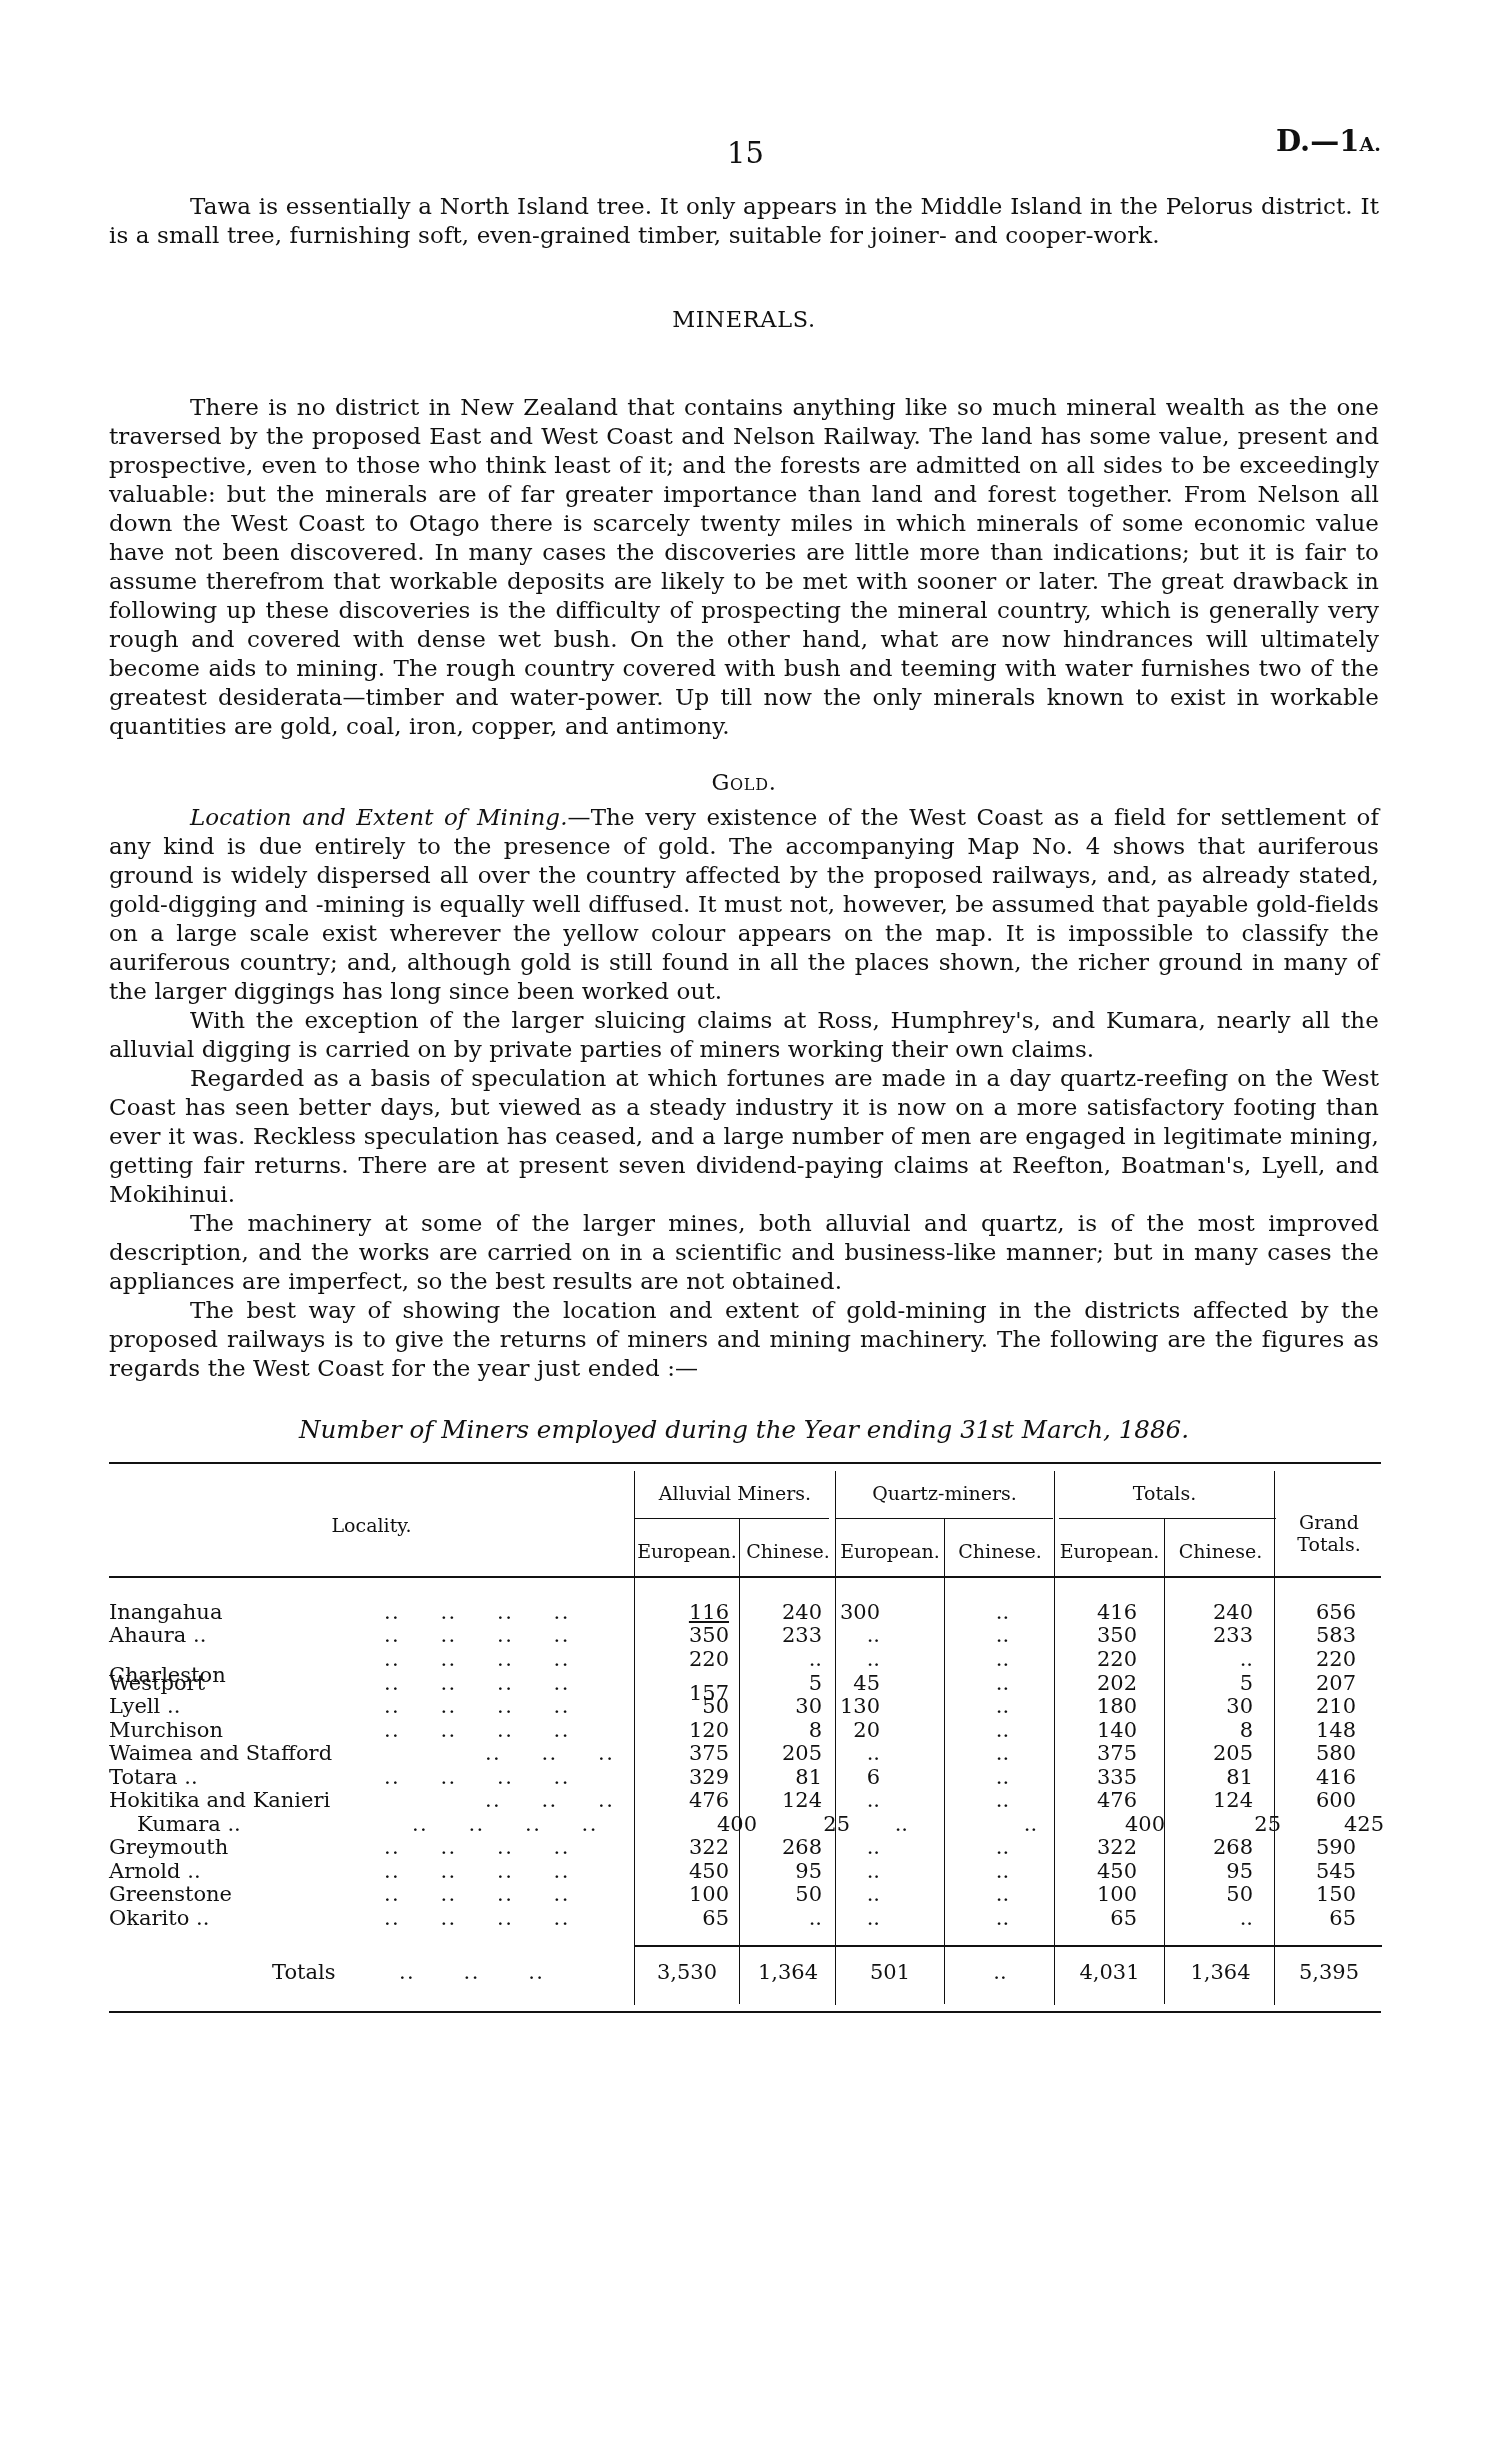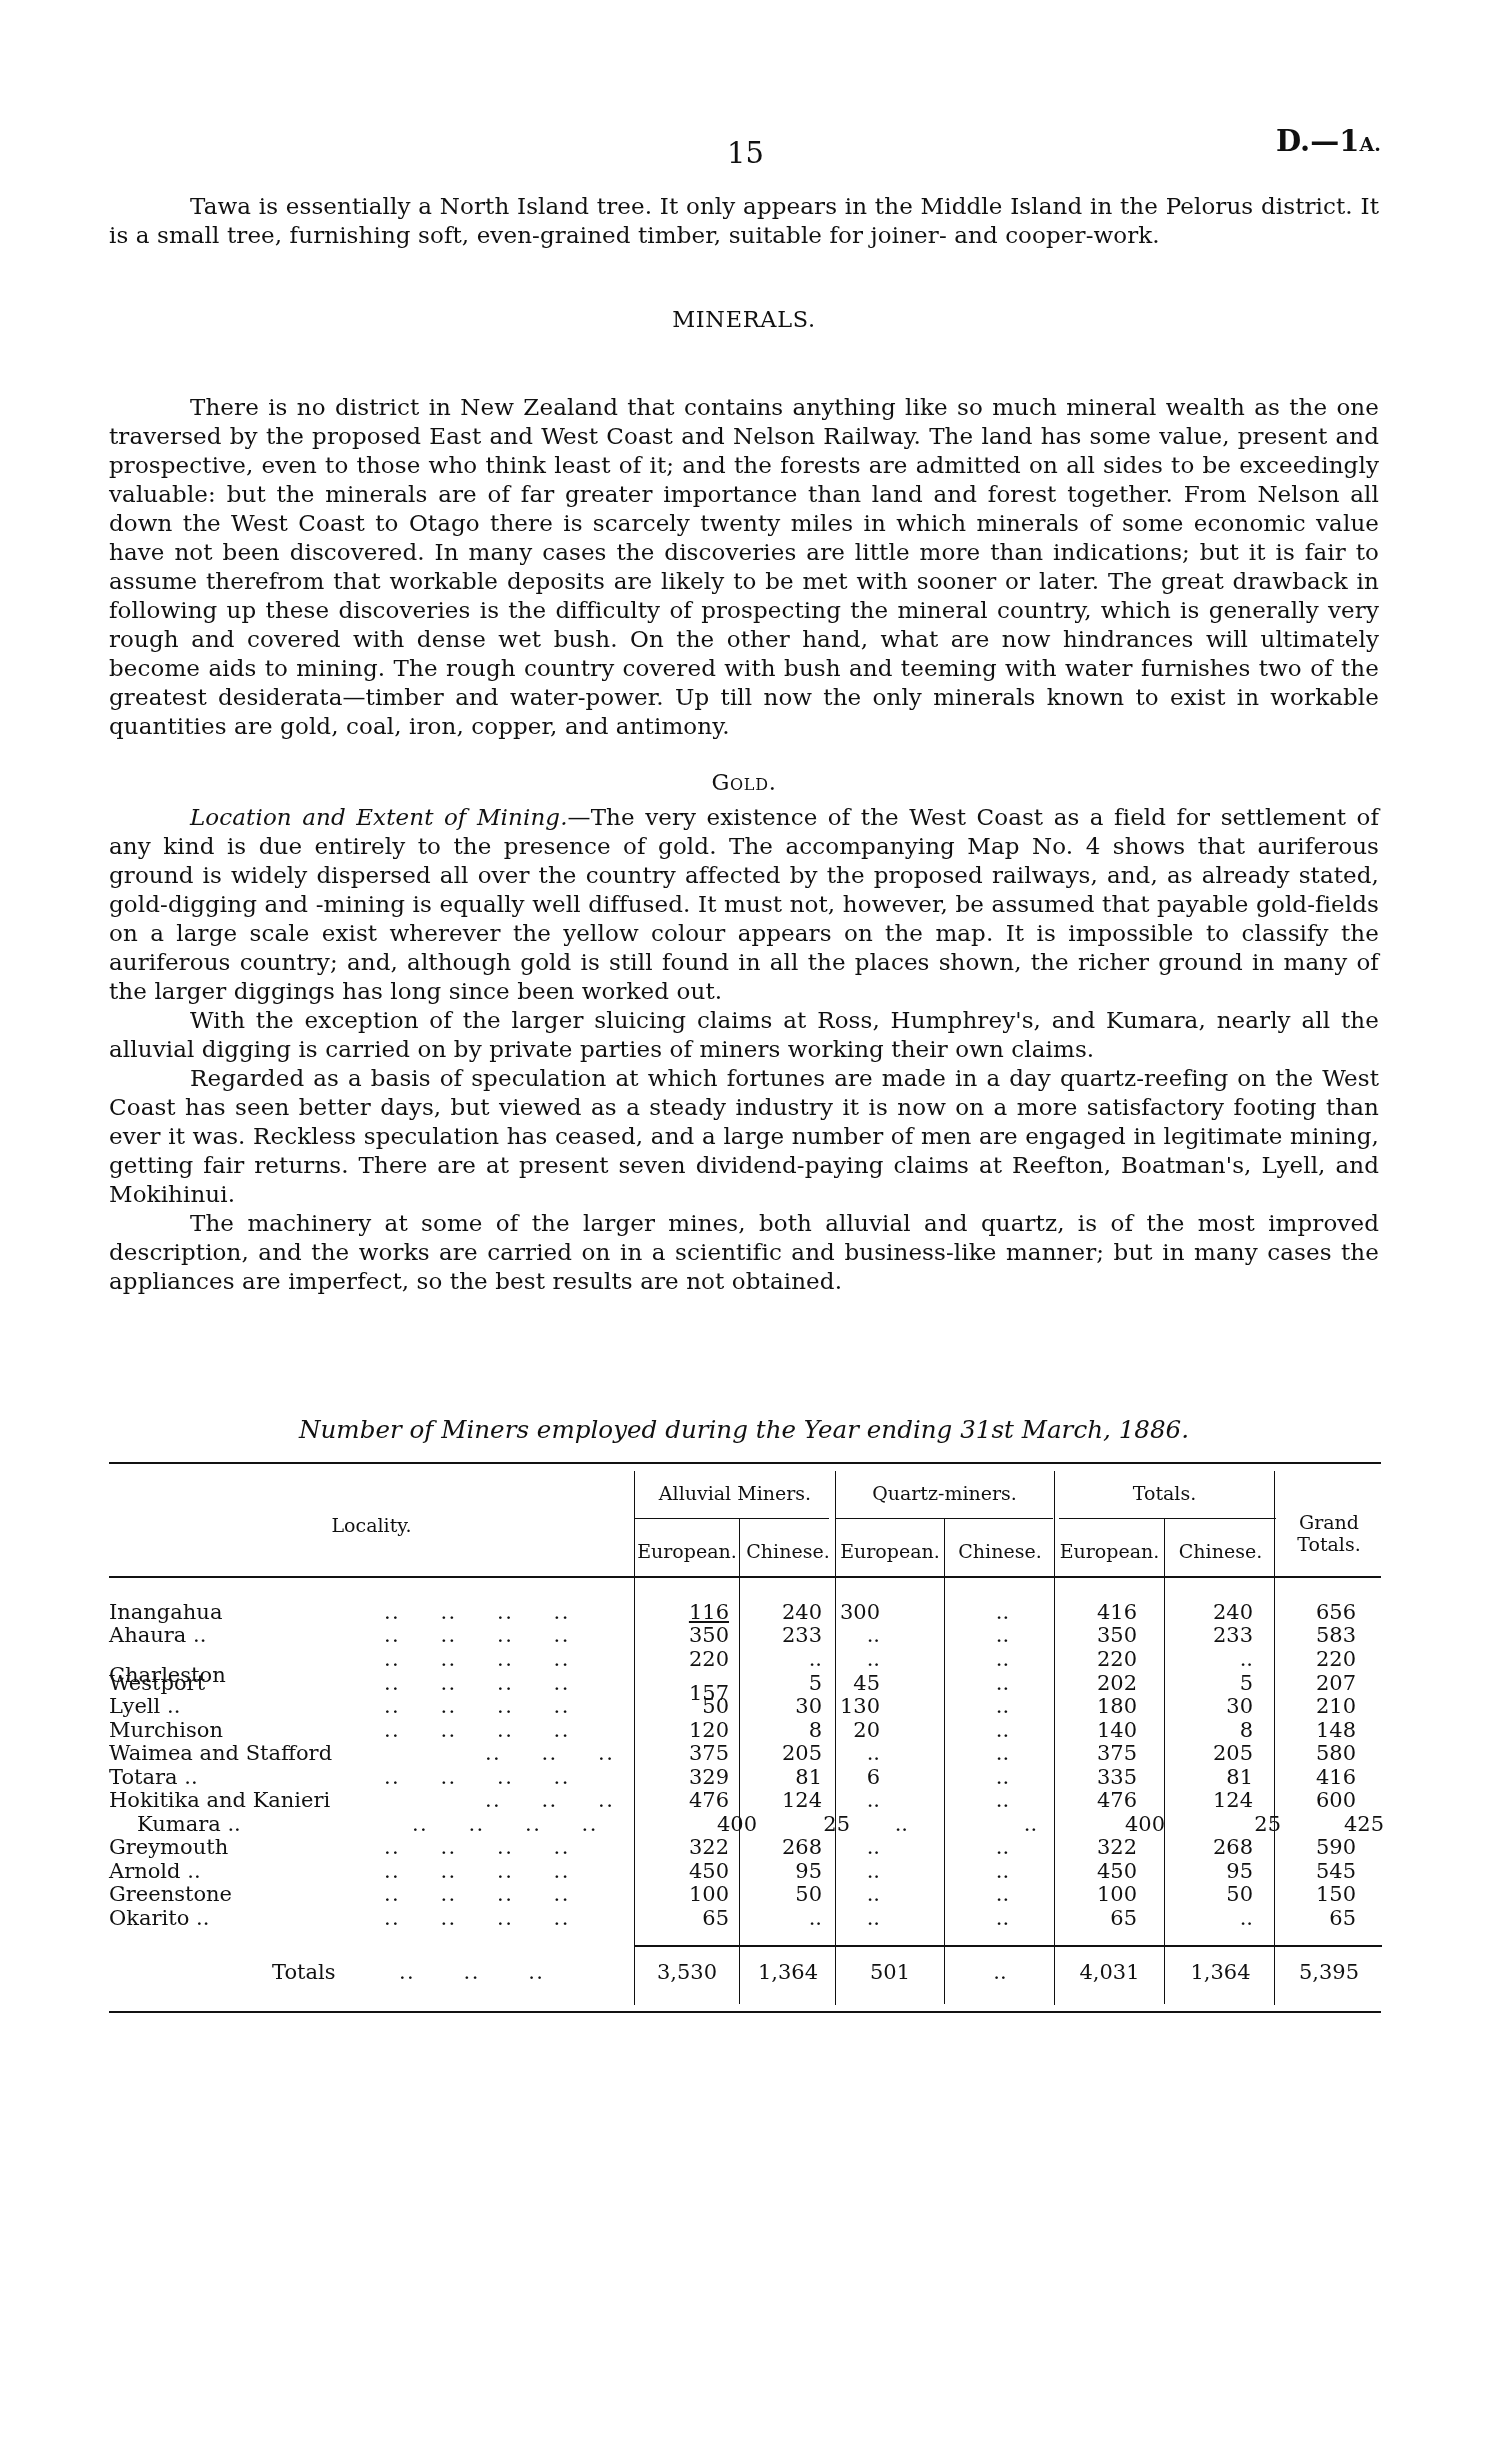--- a/index.html
+++ b/index.html
@@ -41,20 +41,21 @@
   <p>There is no district in New Zealand that contains anything like so much mineral wealth as the one traversed by the proposed East and West Coast and Nelson Railway. The land has some value, present and prospective, even to those who think least of it; and the forests are admitted on all sides to be exceedingly valuable: but the minerals are of far greater importance than land and forest together. From Nelson all down the West Coast to Otago there is scarcely twenty miles in which minerals of some economic value have not been discovered. In many cases the discoveries are little more than indications; but it is fair to assume therefrom that workable deposits are likely to be met with sooner or later. The great drawback in following up these discoveries is the difficulty of prospecting the mineral country, which is generally very rough and covered with dense wet bush. On the other hand, what are now hindrances will ultimately become aids to mining. The rough country covered with bush and teeming with water furnishes two of the greatest desiderata—timber and water-power. Up till now the only minerals known to exist in workable quantities are gold, coal, iron, copper, and antimony.</p>
 </div>
 
 <div class="heading sc" style="top:769px;">Gold.</div>
 
 <div class="block" style="top:803px;">
   <p><em>Location and Extent of Mining.</em><span>—The very existence of the West Coast as a field for settlement of any kind is due entirely to the presence of gold. The accompanying Map No. 4 shows that auriferous ground is widely dispersed all over the country affected by the proposed railways, and, as already stated, gold-digging and -mining is equally well diffused. It must not, however, be assumed that payable gold-fields on a large scale exist wherever the yellow colour appears on the map. It is impossible to classify the auriferous country; and, although gold is still found in all the places shown, the richer ground in many of the larger diggings has long since been worked out.</span></p>
   <p>With the exception of the larger sluicing claims at Ross, Humphrey's, and Kumara, nearly all the alluvial digging is carried on by private parties of miners working their own claims.</p>
   <p>Regarded as a basis of speculation at which fortunes are made in a day quartz-reefing on the West Coast has seen better days, but viewed as a steady industry it is now on a more satisfactory footing than ever it was. Reckless speculation has ceased, and a large number of men are engaged in legitimate mining, getting fair returns. There are at present seven dividend-paying claims at Reefton, Boatman's, Lyell, and Mokihinui.</p>
   <p>The machinery at some of the larger mines, both alluvial and quartz, is of the most improved description, and the works are carried on in a scientific and business-like manner; but in many cases the appliances are imperfect, so the best results are not obtained.</p>
+  <p>The best way of showing the location and extent of gold-mining in the districts affected by the proposed railways is to give the returns of miners and mining machinery. The following are the figures as regards the West Coast for the year just ended :—</p>
 </div>
 
 <div class="caption">Number of Miners employed during the Year ending 31st March, 1886.</div>
 
 <div class="tbl" id="tbl">
 
   <div class="hline" style="left:0;top:0;width:1272px;"></div>
   <div class="hline" style="left:525px;top:56px;width:195px;height:1.4px;"></div>
   <div class="hline" style="left:727px;top:56px;width:217px;height:1.4px;"></div>
   <div class="hline" style="left:950px;top:56px;width:217px;height:1.4px;"></div>

